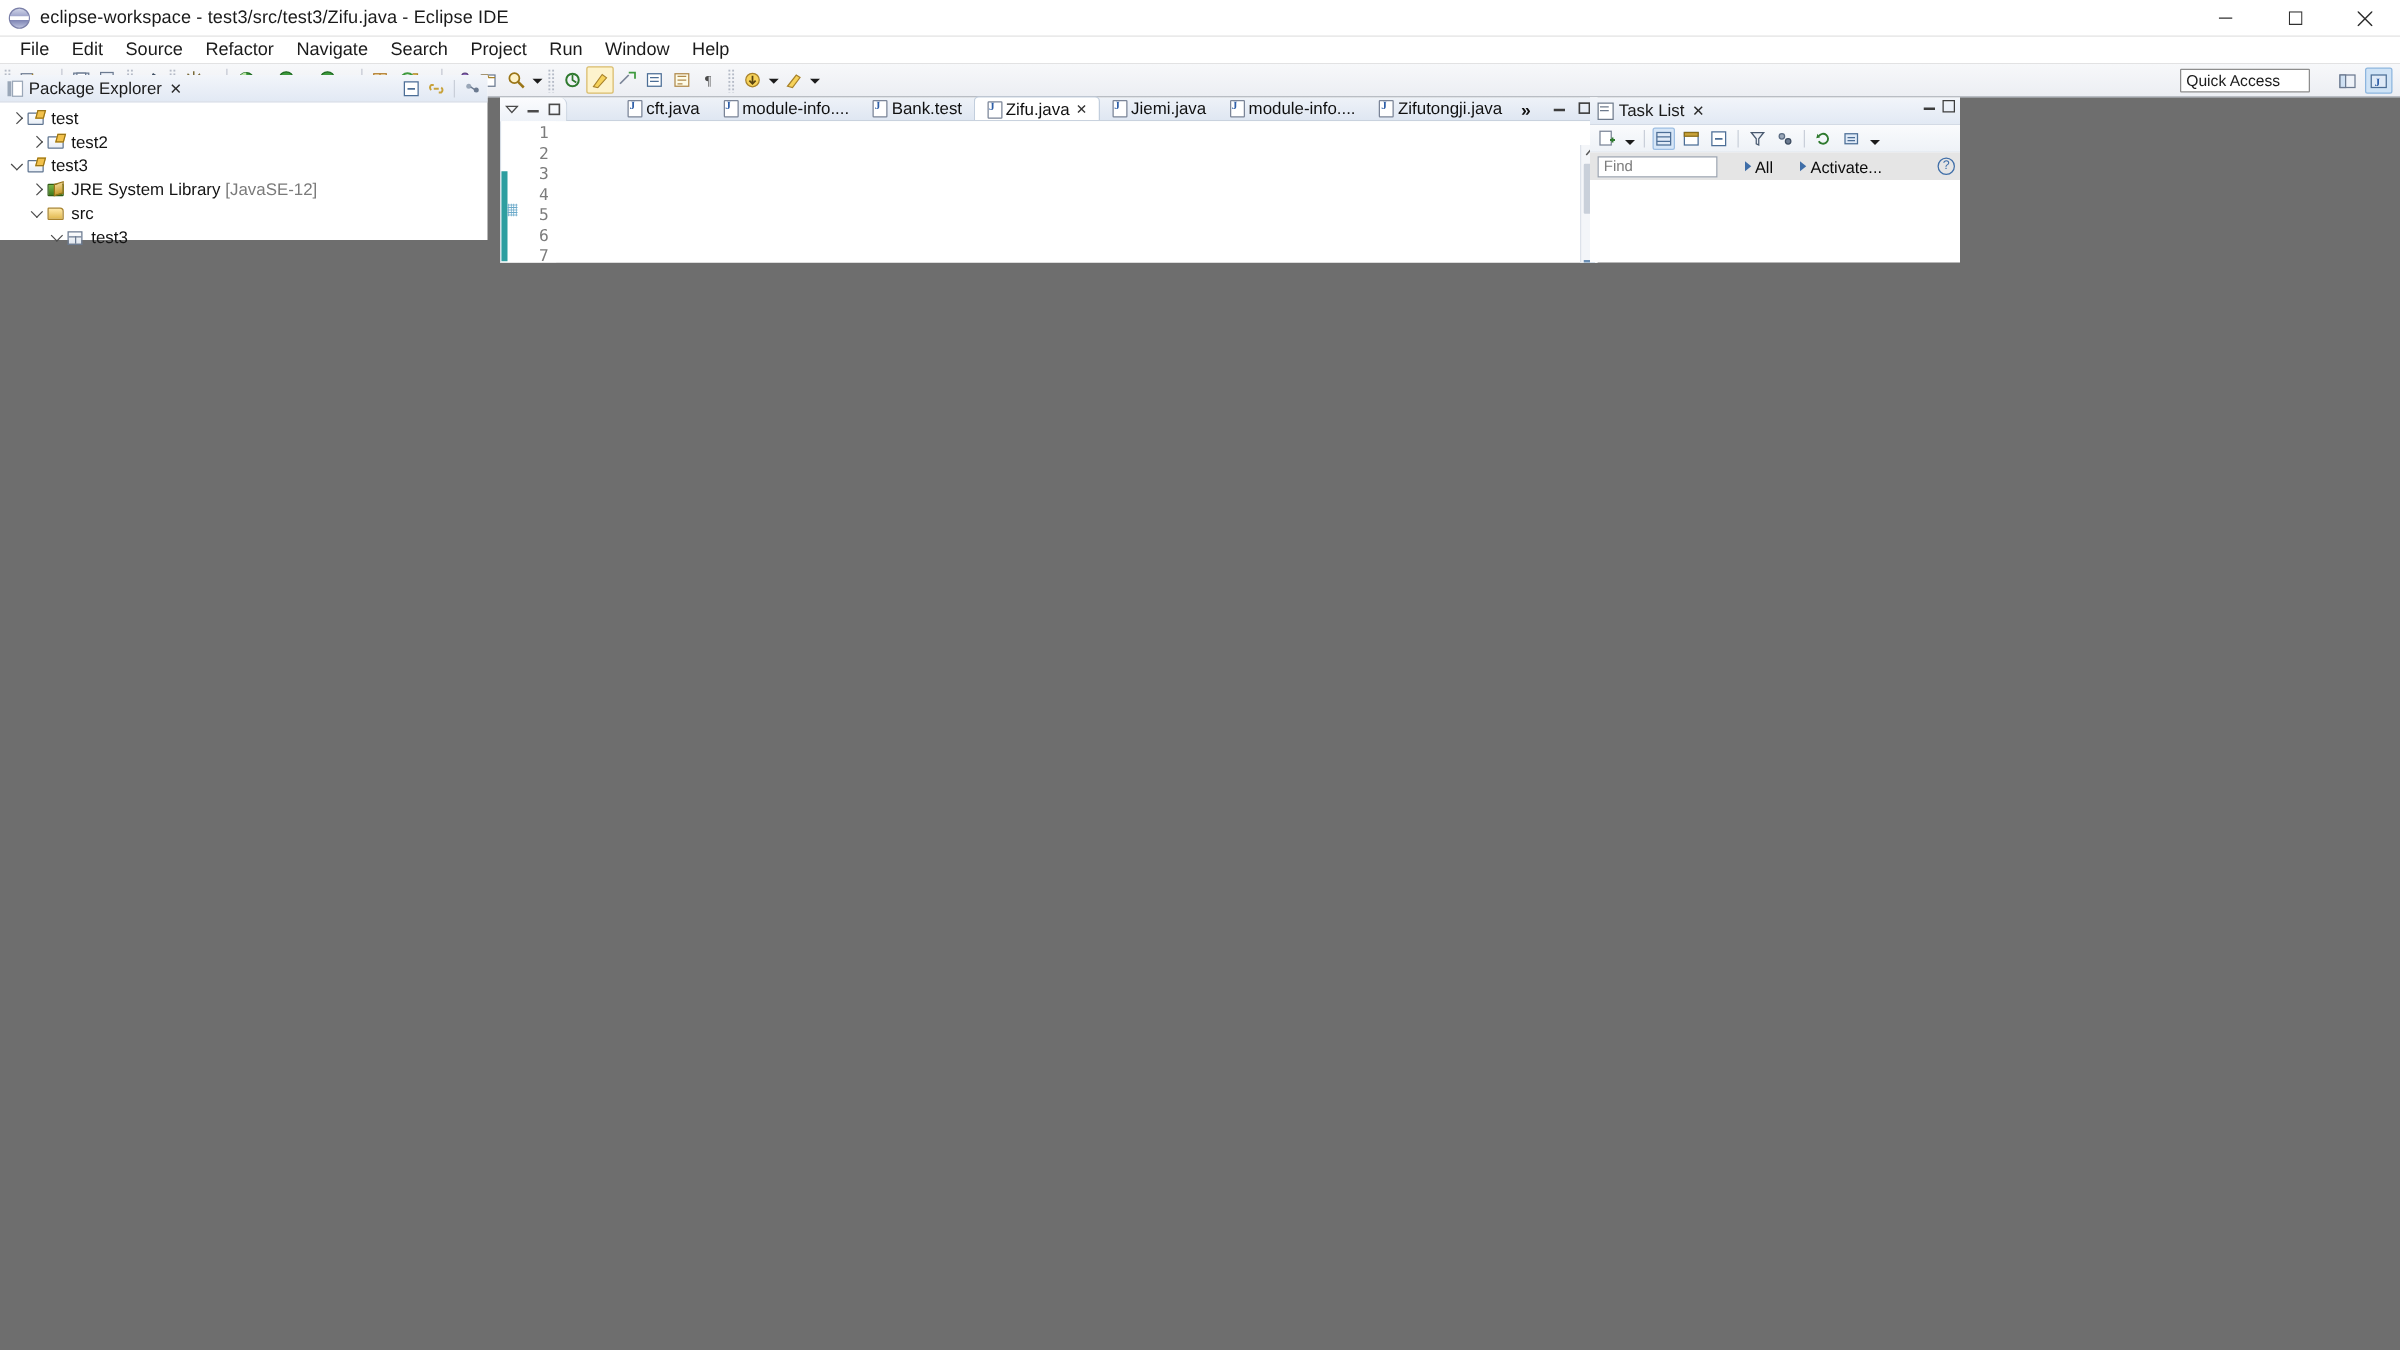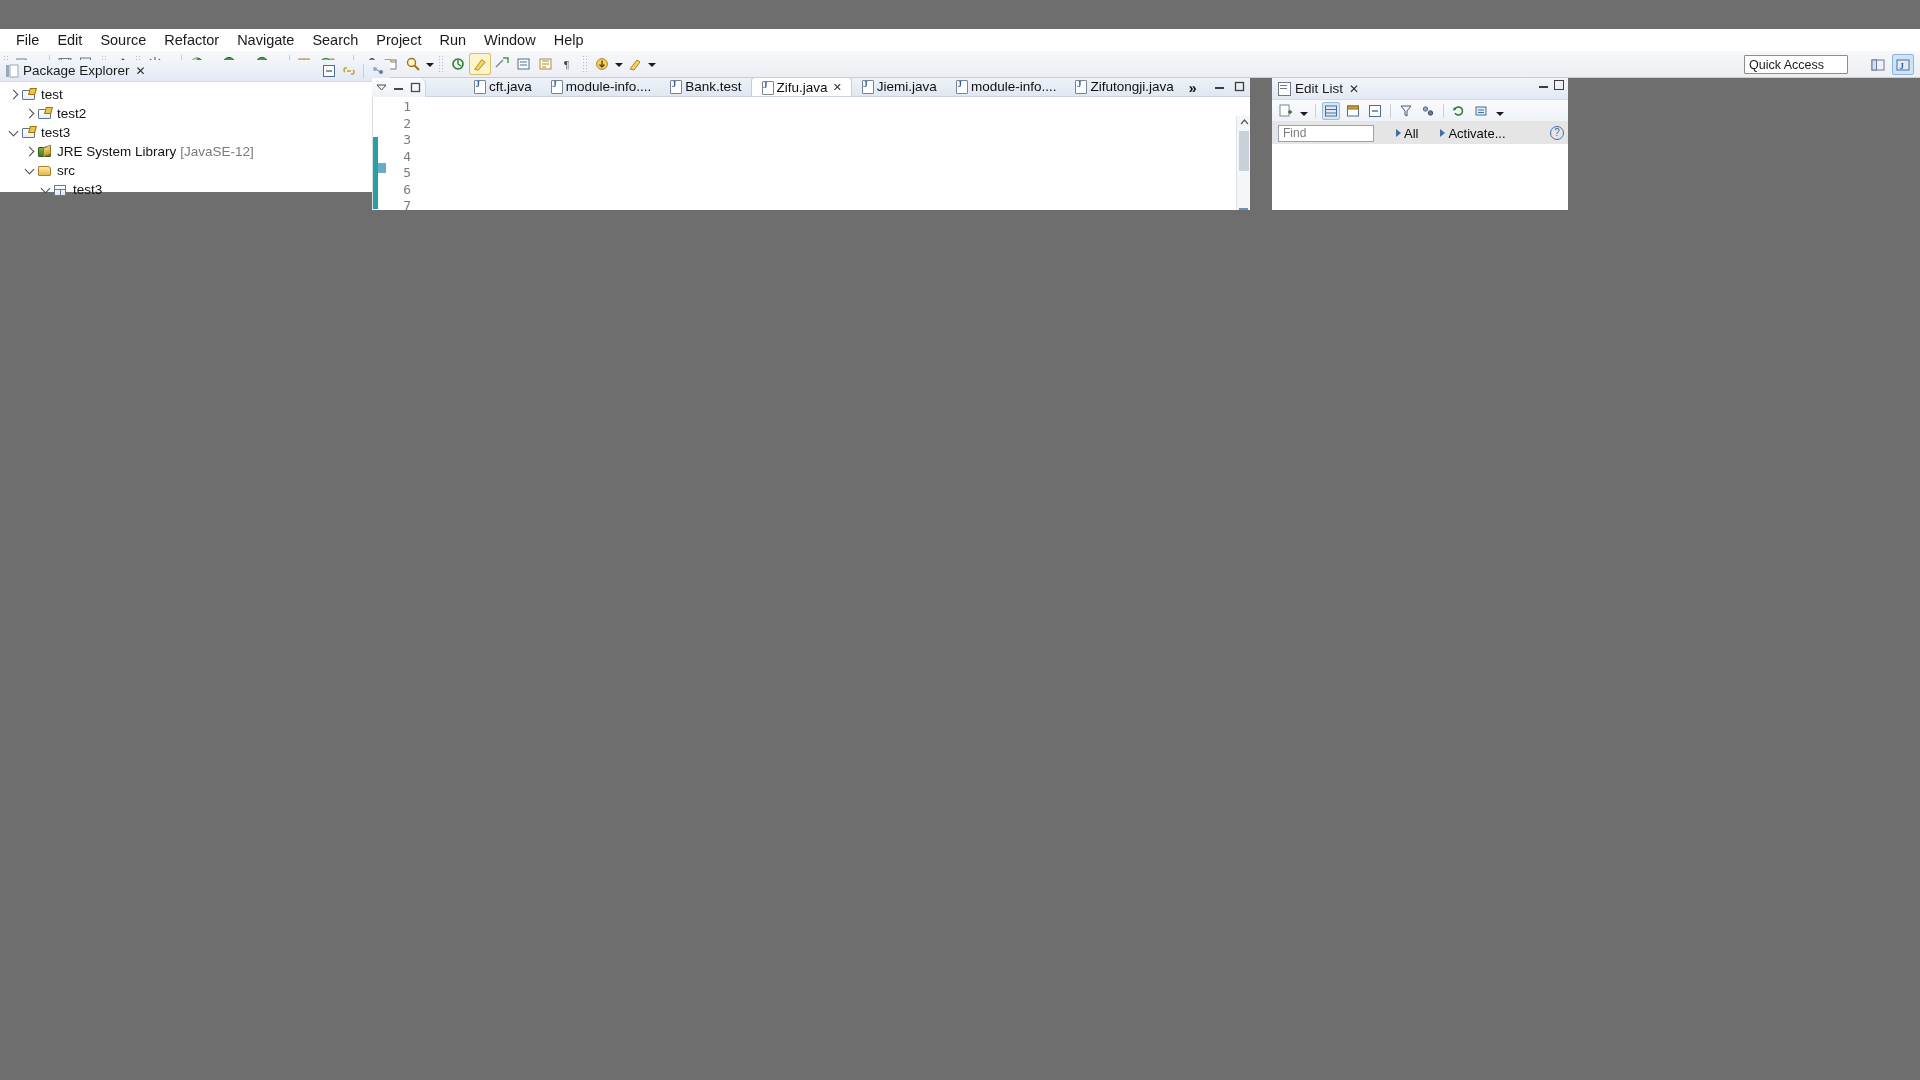--- a/index.html
+++ b/index.html
@@ -166,21 +166,21 @@
     border:1px solid #6b7a90;
   }
   .pkg-ic:before{
     content:""; position:absolute; left:0; top:3px; right:0; height:1px; background:#6b7a90;
   }
   .pkg-ic:after{
     content:""; position:absolute; left:5px; top:3px; bottom:0; width:1px; background:#6b7a90;
   }
   
   .editor-area {
-    position: absolute; left: 372px; top: 78px; width: 878px; height: 132px;
+    position: absolute; left: 400px; top: 78px; width: 878px; height: 132px;
     background: #ffffff;
   }
   .tabstrip {
     height: 19px; position: relative;
     background: linear-gradient(180deg,#eef2f8 0%, #dfe7f2 100%);
     display: flex; align-items: flex-end;
     border-bottom: 1px solid #c9d2de;
   }
   .etabs-left {
     position:absolute; left: 0; top: 0; height: 19px; display:flex; align-items:center;
@@ -294,20 +294,44 @@
   }
   .mini-min { width:10px; height:10px; position:relative;}
   .mini-min:after{content:"";position:absolute;left:0;bottom:2px;width:9px;height:2px;background:#3d3d3d;}
   .mini-max { width:10px;height:10px;border:1.5px solid #3d3d3d;}
 </style>
 </head>
 <body>
 
 <div id="app">
 
+  <div class="titlebar">
+    <div class="tb-icon">
+      <div class="ring"></div>
+        <div class="bar"></div>
+    </div>
+    <div class="tb-title">eclipse-workspace - test3/src/test3/Zifu.java - Eclipse IDE</div>
+    <div class="win-buttons">
+      <div class="win-btn">
+        <svg width="11" height="11" viewBox="0 0 11 11">
+            <rect x="0" y="5" width="11" height="1" fill="#303030"></rect>
+          </svg>
+      </div>
+      <div class="win-btn">
+        <svg width="11" height="11" viewBox="0 0 11 11">
+            <rect x="0.5" y="0.5" width="10" height="10" fill="none" stroke="#303030"></rect>
+          </svg>
+      </div>
+      <div class="win-btn close">
+        <svg width="12" height="12" viewBox="0 0 12 12">
+            <path d="M0,0 L12,12 M12,0 L0,12" stroke="#303030" stroke-width="1.2" fill="none"></path>
+          </svg>
+      </div>
+    </div>
+  </div>
 
   <div class="menubar">
     <div class="menu-item">File</div>
     <div class="menu-item">Edit</div>
     <div class="menu-item">Source</div>
     <div class="menu-item">Refactor</div>
     <div class="menu-item">Navigate</div>
     <div class="menu-item">Search</div>
     <div class="menu-item">Project</div>
     <div class="menu-item">Run</div>
@@ -677,21 +701,21 @@
         </div>
         <div class="vthumb"></div>
         <div class="ovr-mark"></div>
       </div>
     </div>
   </div>
 
   <div class="task-panel">
     <div class="task-header">
       <div class="task-hicon"></div>
-      <div class="task-title">Edit List</div>
+      <div class="task-title">Task List</div>
       <div class="pkg-close">✕</div>
       <div class="task-tools">
         <div class="mini-min"></div>
         <div class="mini-max"></div>
       </div>
     </div>
 
     <div class="tl-row2">
       <div class="tl-btn">
         <svg width="15" height="15" viewBox="0 0 15 15">

